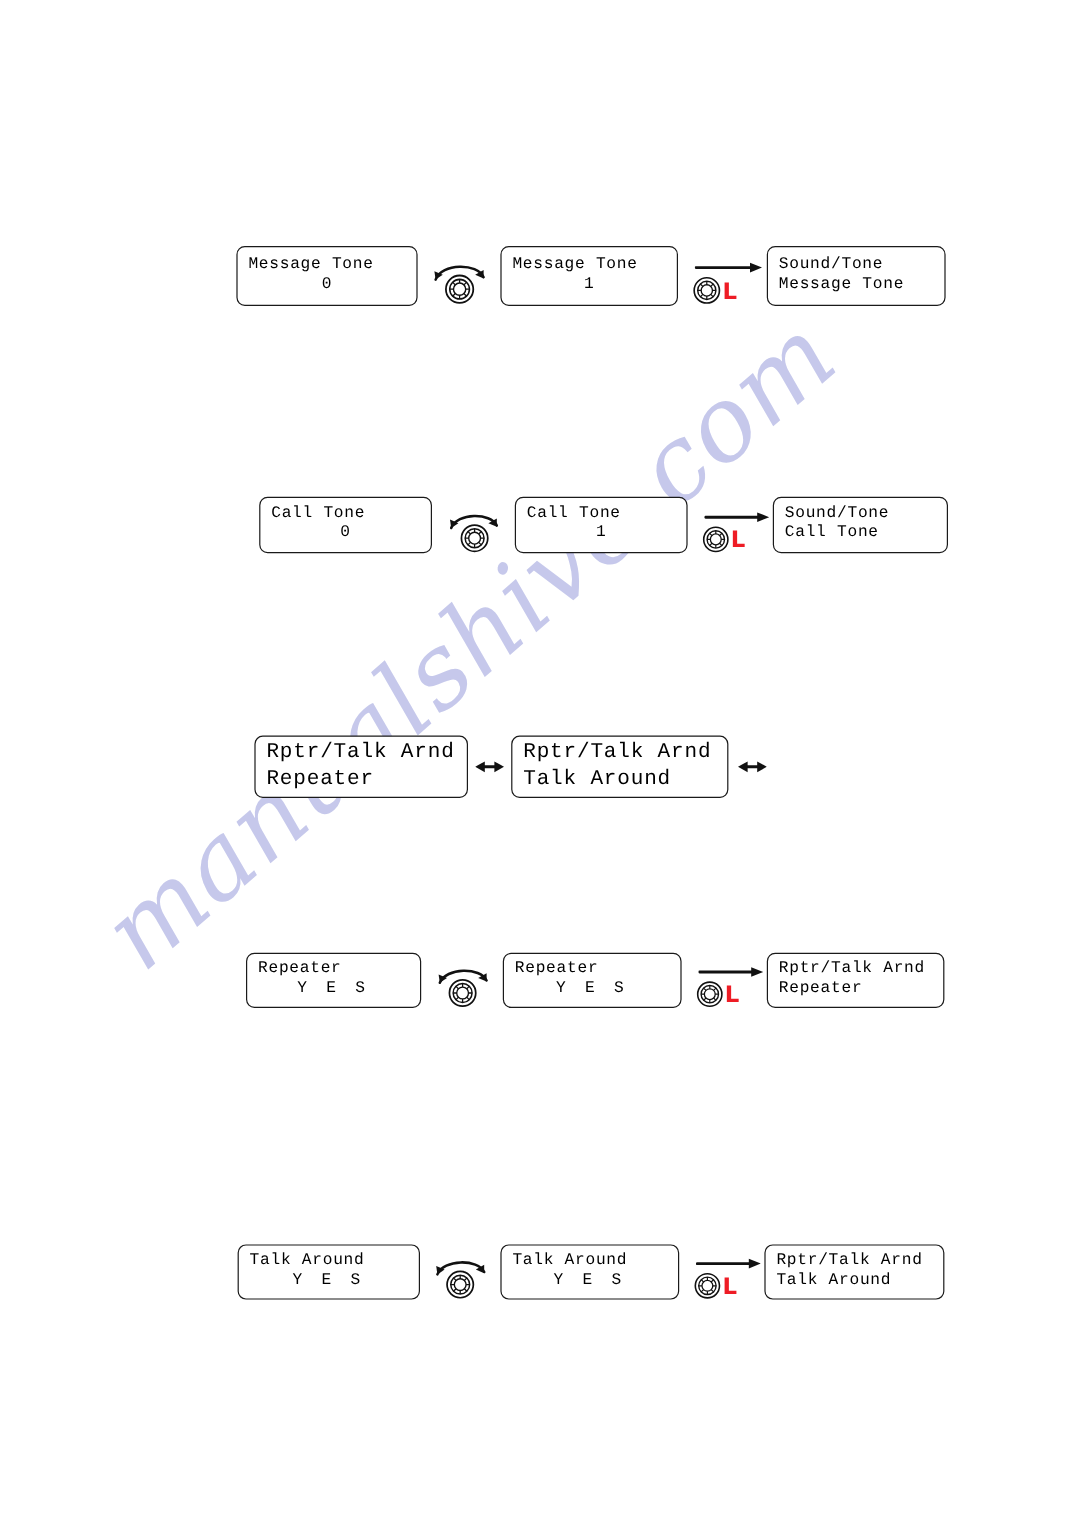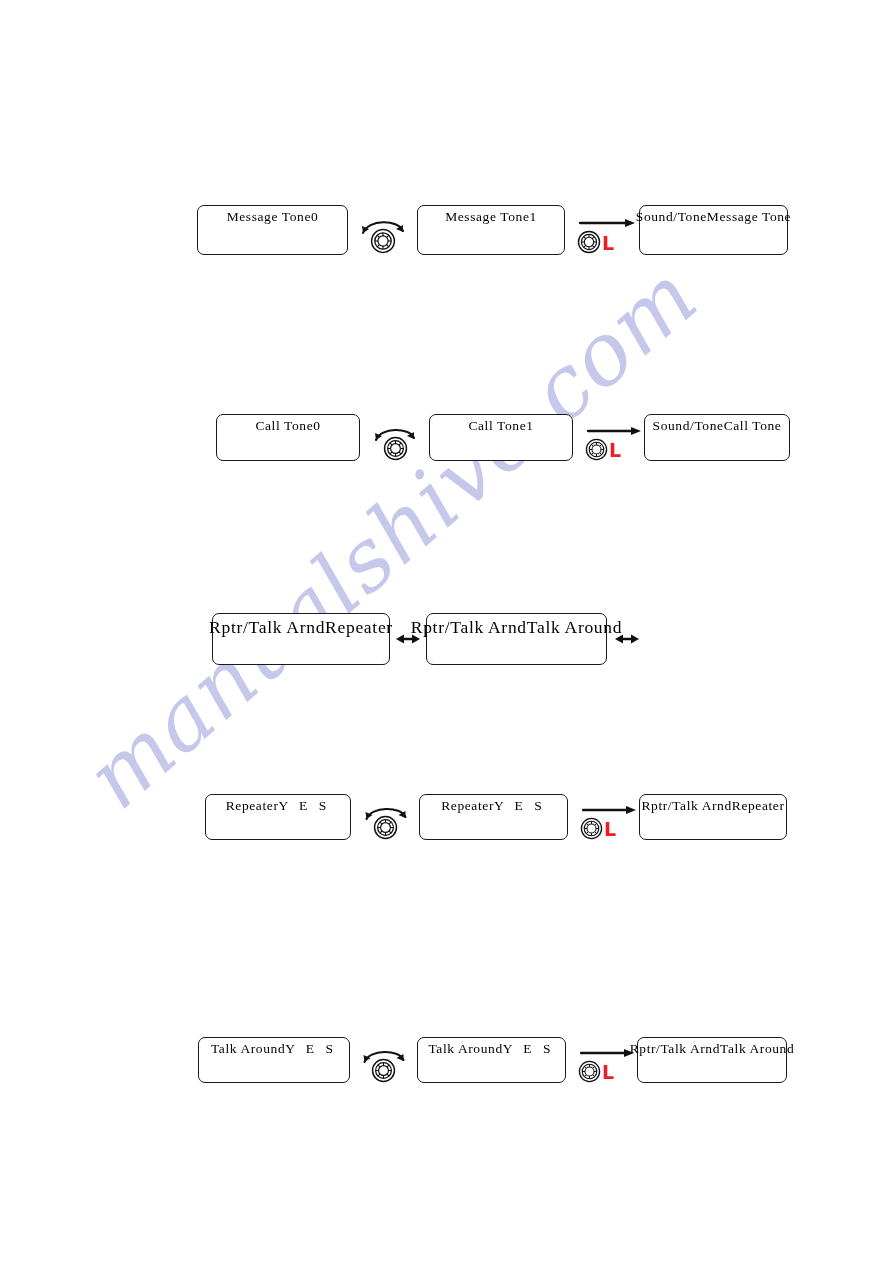--- a/index.html
+++ b/index.html
@@ -49,23 +49,23 @@
     z-index: 10;
   }
 
   
   .lcd {
     box-sizing: border-box;
     border: 1.4px solid #1a1a1a;
     border-radius: 7px;
     background: #ffffff;
     display: flex;
-    flex-direction: row;
+    flex-direction: column;
     justify-content: center;
-    font-family: Liberation Serif, serif;
+    font-family: Liberation Mono, monospace;
     color: #000000;
     padding: 3px 9px 4px 9px;
   }
   .lcd .line {
     white-space: pre;
     line-height: 1.22;
   }
   .lcd .line.left   { text-align: left; }
   .lcd .line.center { text-align: center; }
 

